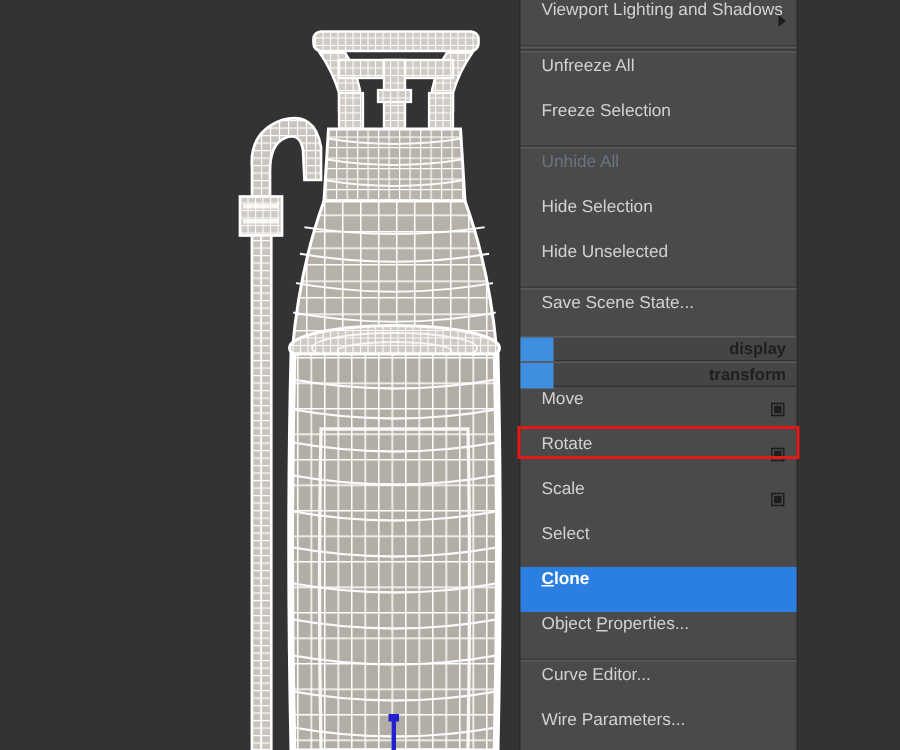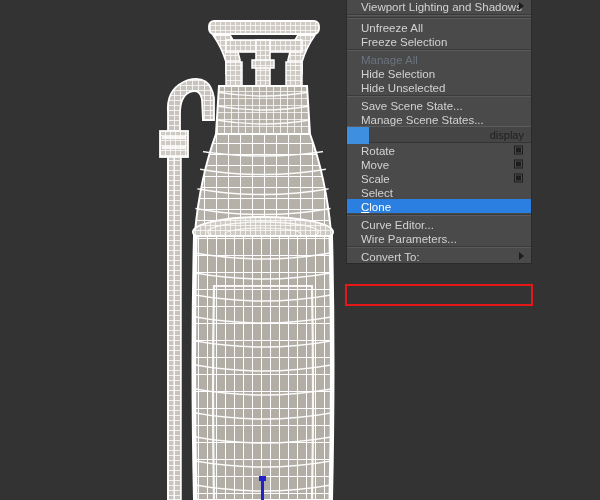--- a/index.html
+++ b/index.html
@@ -34,31 +34,32 @@
     background: #4a4a4a;
     border: 1px solid #2a2a2a;
     border-top: none;
     box-sizing: border-box;
     font-size: 11.5px;
     color: #d6d6d6;
     user-select: none;
   }
   .mi {
     position: relative;
-    height: 14px;
+    height: 30px;
     line-height: 17px;
     padding: 0 6px 0 14px;
     white-space: nowrap;
     box-sizing: border-box;
     color: #d2d2d2;
   }
   .mi.disabled { color: #6a7480; }
   .mi.highlight {
     background: #2a7fe0;
     color: #ffffff;
+    font-weight: bold;
   }
   .mi .ul { text-decoration: underline; }
   .sep {
     height: 0;
     border-top: 1px solid #3a3a3a;
     border-bottom: 1px solid #5a5a5a;
     margin: 1px 0;
   }
   
   .submenu-arrow {
@@ -91,21 +92,21 @@
   }
 
   
   .section {
     position: relative;
     height: 17px;
     line-height: 17px;
     background: #454545;
     text-align: right;
     padding-right: 7px;
-    font-weight: normal;
+    font-weight: bold;
     font-size: 11px;
     color: #1f1f1f;
     box-sizing: border-box;
     border-top: 1px solid #5c5c5c;
     border-bottom: 1px solid #343434;
   }
   .section .swatch {
     position: absolute;
     left: 0; top: 0;
     width: 22px; height: 17px;
@@ -266,61 +267,65 @@
 
   <div class="mi">
     <span>Unfreeze All</span>
   </div>
   <div class="mi">
     <span>Freeze Selection</span>
   </div>
   <div class="sep"></div>
 
   <div class="mi disabled">
-    <span>Manage All</span>
+    <span>Unhide All</span>
   </div>
   <div class="mi">
     <span>Hide Selection</span>
   </div>
   <div class="mi">
     <span>Hide Unselected</span>
   </div>
   <div class="sep"></div>
 
   <div class="mi">
     <span>Save Scene State...</span>
-  </div>
-  <div class="mi">
-    <span>Manage Scene States...</span>
   </div>
 
   <div class="section">
     <span class="swatch"></span>
     <span>display</span>
   </div>
 
-
+  <div class="section">
+    <span class="swatch"></span>
+    <span>transform</span>
+  </div>
+
+  <div class="mi">
+    <span>Move</span>
+    <span class="dlg-box"></span>
+  </div>
   <div class="mi">
     <span>Rotate</span>
     <span class="dlg-box"></span>
   </div>
   <div class="mi">
-    <span>Move</span>
-    <span class="dlg-box"></span>
-  </div>
-  <div class="mi">
     <span>Scale</span>
     <span class="dlg-box"></span>
   </div>
   <div class="mi">
     <span>Select</span>
   </div>
   <div class="mi highlight">
     <span class="ul">C</span><span>lone</span>
   </div>
+  <div class="mi">
+    <span>Object&nbsp;</span><span class="ul">P</span><span>roperties...</span>
+  </div>
   <div class="sep"></div>
 
   <div class="mi">
     <span>Curve Editor...</span>
   </div>
   <div class="mi">
     <span>Wire Parameters...</span>
   </div>
   <div class="sep"></div>
 

